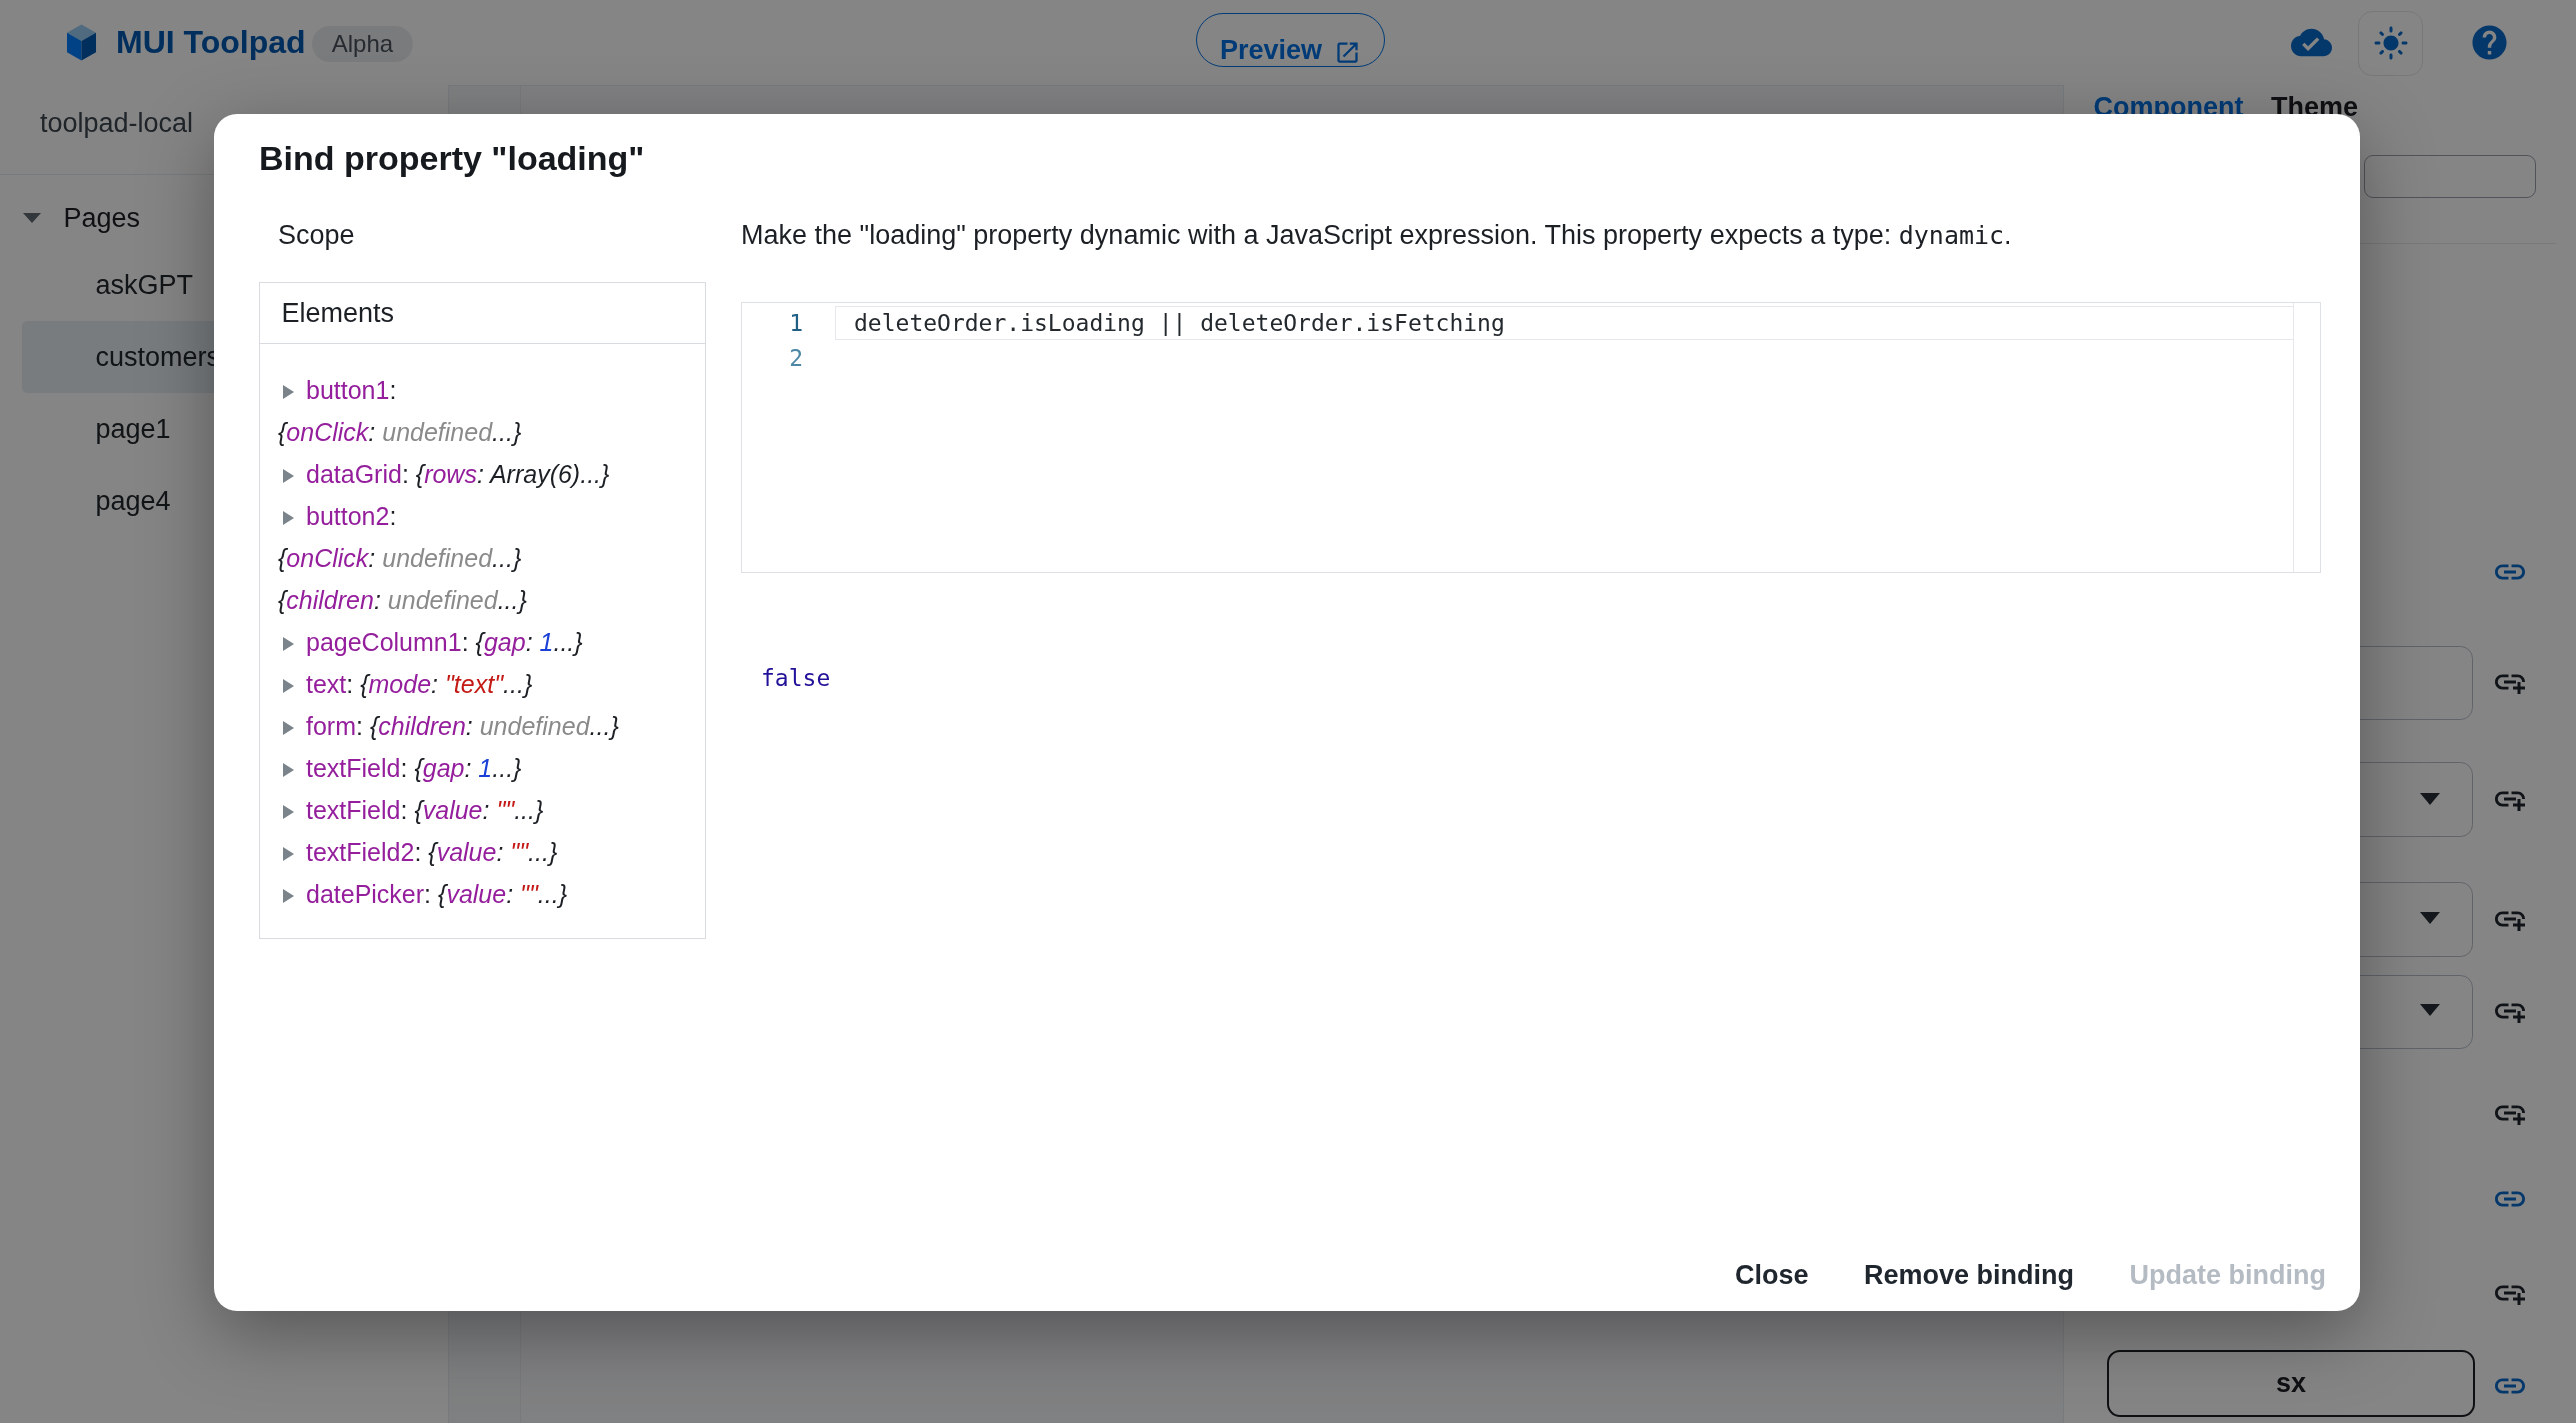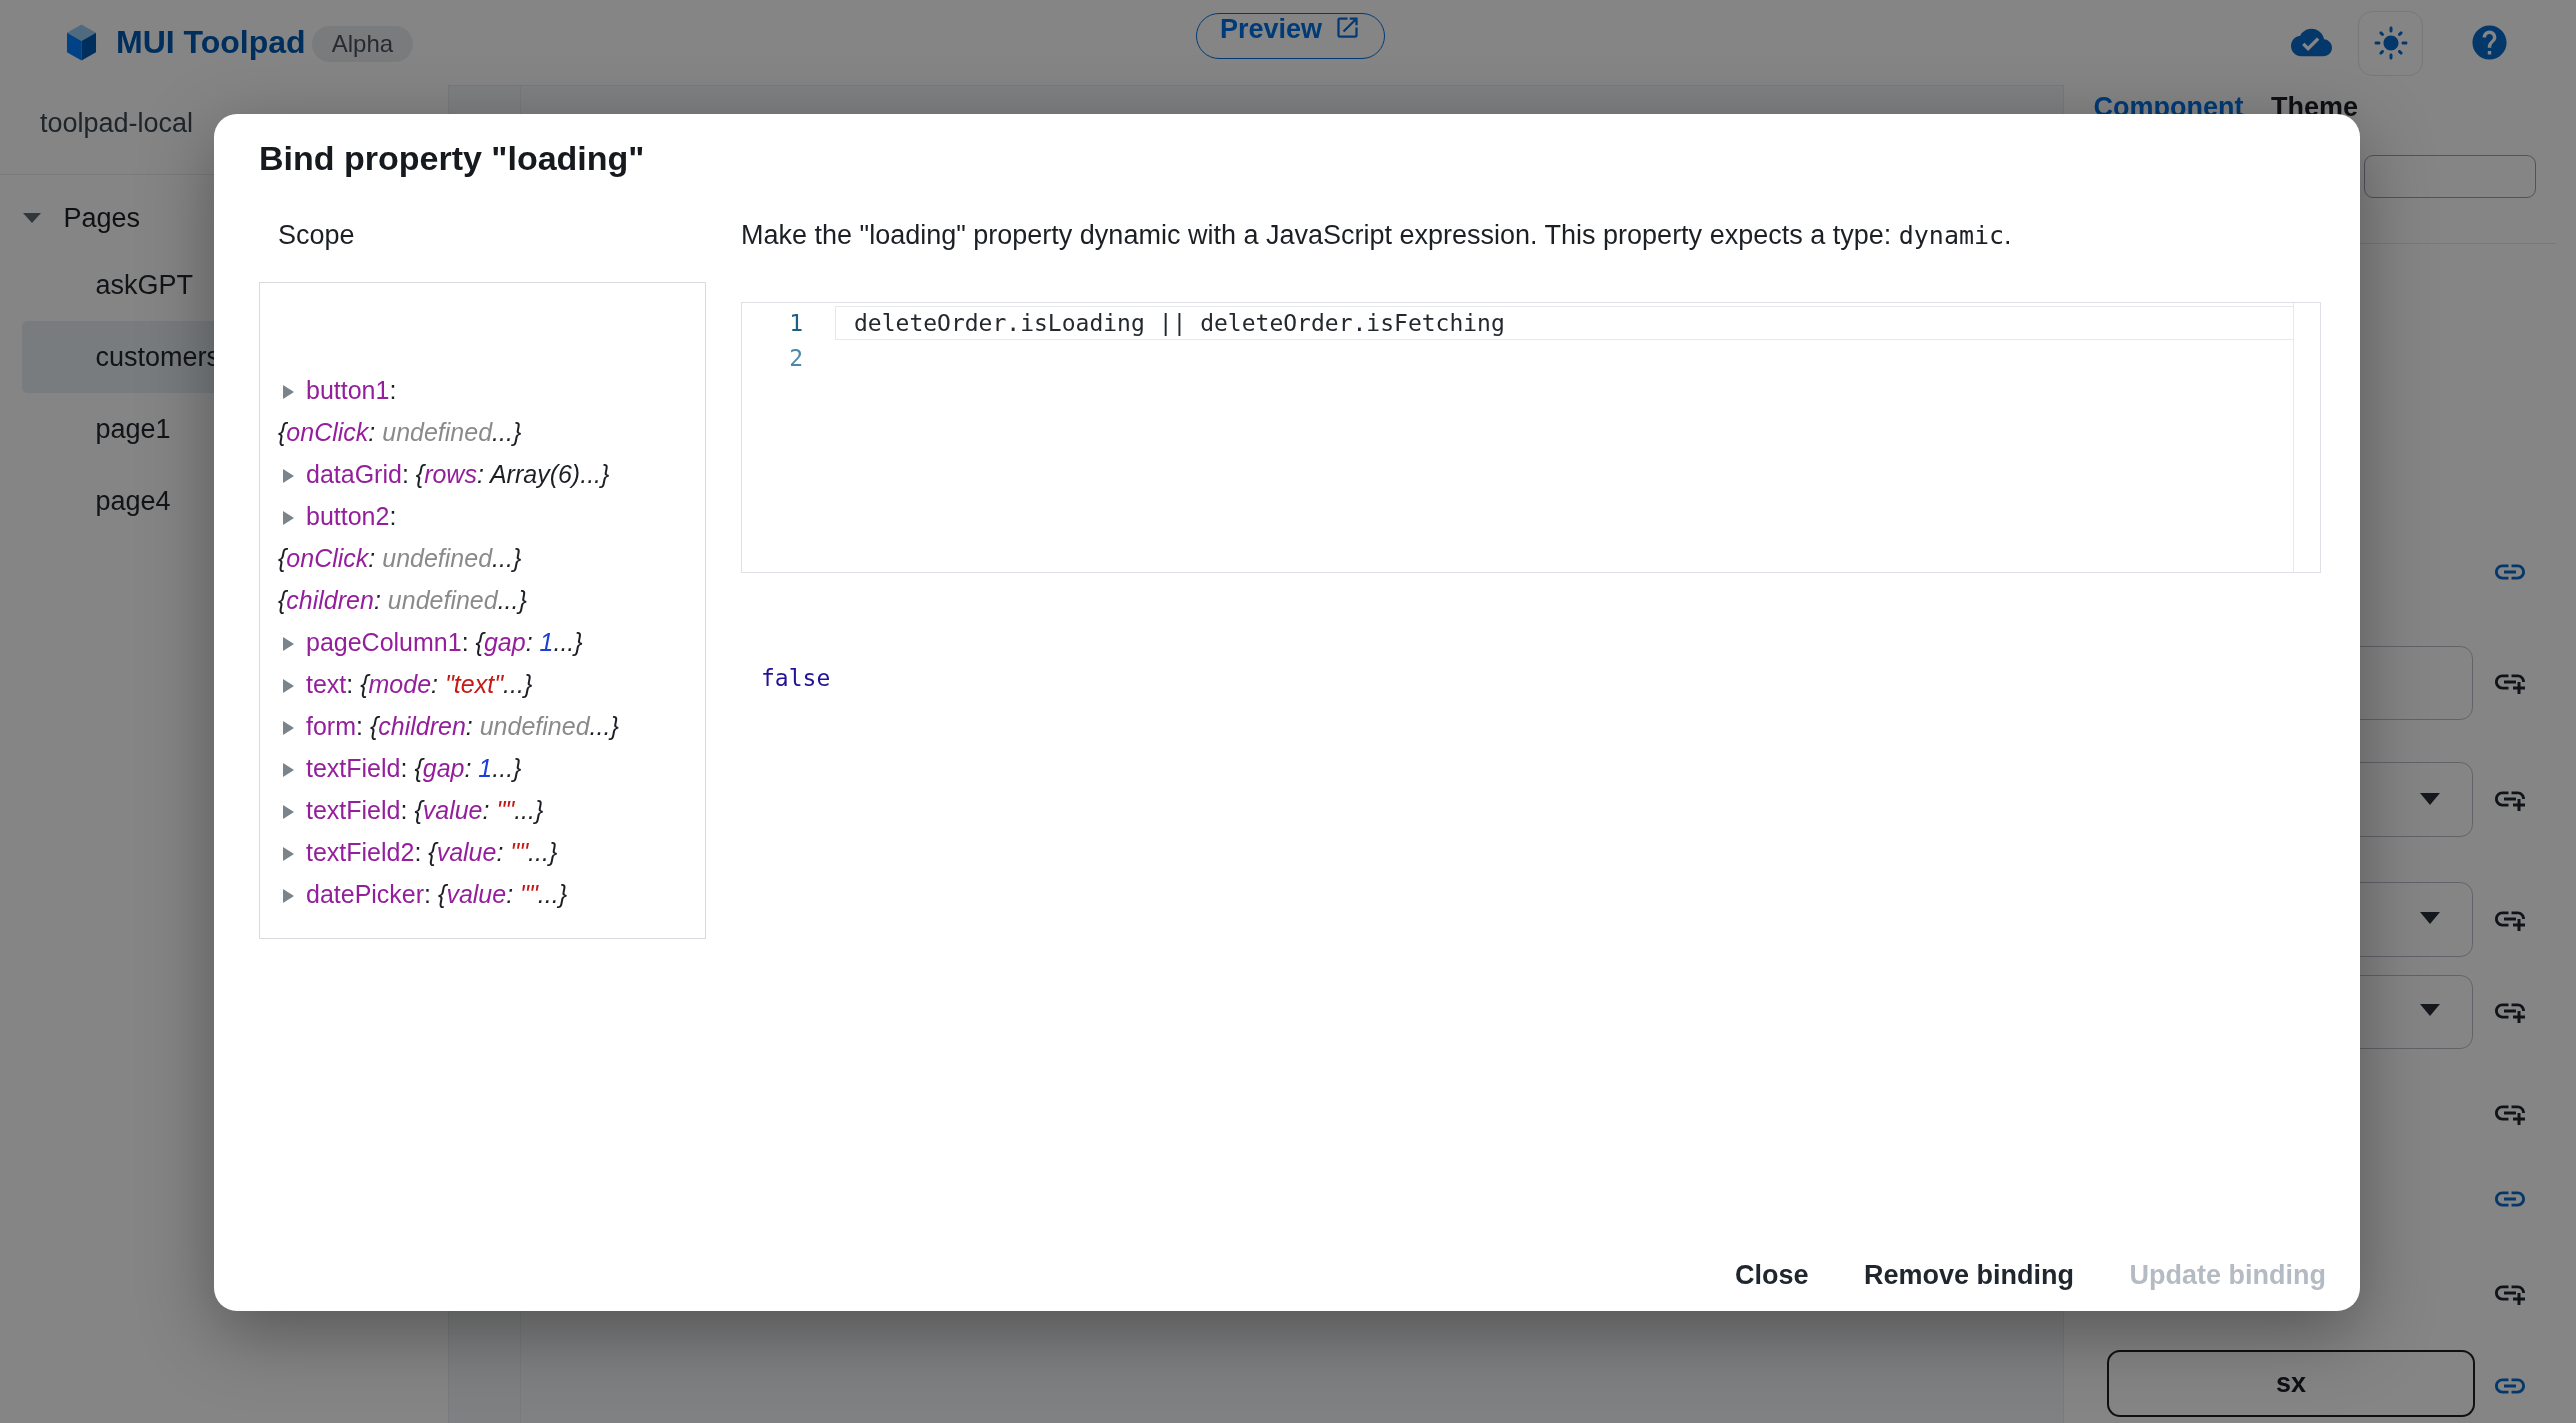--- a/index.html
+++ b/index.html
@@ -5,21 +5,21 @@
   html,body{margin:0;padding:0;}
   body{font-family:"Liberation Sans", sans-serif; background:#fff;}
   .stage{position:relative;width:2576px;height:1424px;overflow:hidden;background:#f6f7f9;}
   .mono{font-family:"DejaVu Sans Mono", monospace;}
 
   
   .appbar{position:absolute;left:0;top:0;width:2576px;height:85px;background:#fff;border-bottom:0.9px solid #e7ebf0;z-index:1;}
   .logo{position:absolute;left:61px;top:21.5px;width:41px;height:41px;}
   .brand{position:absolute;left:116px;top:23px;height:39px;line-height:39px;font-size:32px;font-weight:700;color:#0059B2;}
   .badge{position:absolute;left:312px;top:26px;height:36px;line-height:36px;padding:0 19.7px;border-radius:18px;background:#e9ecf0;color:#4b545e;font-size:24px;}
-  .preview-btn{position:absolute;left:1196px;top:13.4px;height:46px;display:flex;align-items:flex-start;gap:12px;padding:0 23px;border:1.8px solid #0072e5;border-radius:28px;color:#0072e5;font-size:27px;font-weight:600;background:transparent;cursor:pointer;}
+  .preview-btn{position:absolute;left:1196px;top:13.4px;height:54px;display:flex;align-items:flex-end;gap:12px;padding:0 23px;border:1.8px solid #0072e5;border-radius:28px;color:#0072e5;font-size:27px;font-weight:600;background:transparent;cursor:pointer;}
   .appbar-iconbtn{position:absolute;display:flex;align-items:center;justify-content:center;}
   .sun-btn{left:2358px;top:10.7px;width:63px;height:63px;border:0.9px solid #e2e6ea;border-radius:14.3px;}
 
   
   .sidebar{position:absolute;left:0;top:85px;width:448px;height:1339px;background:#fff;border-right:0.9px solid #e7ebf0;z-index:1;}
   .project-name{position:absolute;left:40px;top:16px;height:45px;line-height:45px;font-size:27px;color:#3e4852;}
   .sidebar-divider{position:absolute;left:0;top:89px;width:100%;height:0.9px;background:#e7ebf0;}
   .pages-header{position:absolute;left:0;top:106px;width:100%;height:54px;display:flex;align-items:center;cursor:pointer;}
   .caret-down{width:0;height:0;border-left:9.8px solid transparent;border-right:9.8px solid transparent;border-top:10.7px solid #5f6a72;margin-left:23px;}
   .pages-label{margin-left:22.4px;font-size:27px;color:#1c2025;}
@@ -216,20 +216,21 @@
   </div>
 
   <div class="overlay"></div>
 
   <div class="dialog">
     <div class="dlg-title">Bind property "loading"</div>
     <div class="dlg-scope">Scope</div>
     <div class="dlg-desc"><span>Make the "loading" property dynamic with a JavaScript expression. This property expects a type: </span><span class="mono">dynamic</span><span>.</span></div>
 
     <div class="elements-box">
+      <div class="elements-header">Elements</div>
       <div class="elements-list">
           <div class="tree-line"><span class="tri"></span><span class="tk-n">button1</span><span class="tk-p">:</span></div>
           <div class="tree-line"><span class="tk-pi">{</span><span class="tk-k">onClick</span><span class="tk-pi">: </span><span class="tk-u">undefined</span><span class="tk-pi">...}</span></div>
           <div class="tree-line"><span class="tri"></span><span class="tk-n">dataGrid</span><span class="tk-p">: </span><span class="tk-pi">{</span><span class="tk-k">rows</span><span class="tk-pi">: </span><span class="tk-pi">Array(6)</span><span class="tk-pi">...}</span></div>
           <div class="tree-line"><span class="tri"></span><span class="tk-n">button2</span><span class="tk-p">:</span></div>
           <div class="tree-line"><span class="tk-pi">{</span><span class="tk-k">onClick</span><span class="tk-pi">: </span><span class="tk-u">undefined</span><span class="tk-pi">...}</span></div>
           <div class="tree-line"><span class="tk-pi">{</span><span class="tk-k">children</span><span class="tk-pi">: </span><span class="tk-u">undefined</span><span class="tk-pi">...}</span></div>
           <div class="tree-line"><span class="tri"></span><span class="tk-n">pageColumn1</span><span class="tk-p">: </span><span class="tk-pi">{</span><span class="tk-k">gap</span><span class="tk-pi">: </span><span class="tk-num">1</span><span class="tk-pi">...}</span></div>
           <div class="tree-line"><span class="tri"></span><span class="tk-n">text</span><span class="tk-p">: </span><span class="tk-pi">{</span><span class="tk-k">mode</span><span class="tk-pi">: </span><span class="tk-s">"text"</span><span class="tk-pi">...}</span></div>
           <div class="tree-line"><span class="tri"></span><span class="tk-n">form</span><span class="tk-p">: </span><span class="tk-pi">{</span><span class="tk-k">children</span><span class="tk-pi">: </span><span class="tk-u">undefined</span><span class="tk-pi">...}</span></div>

